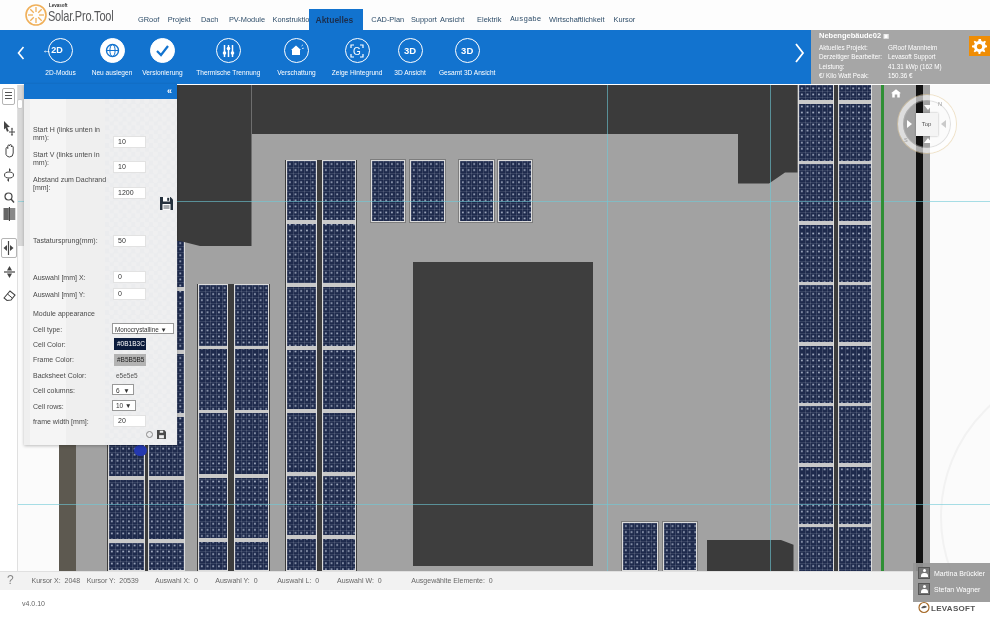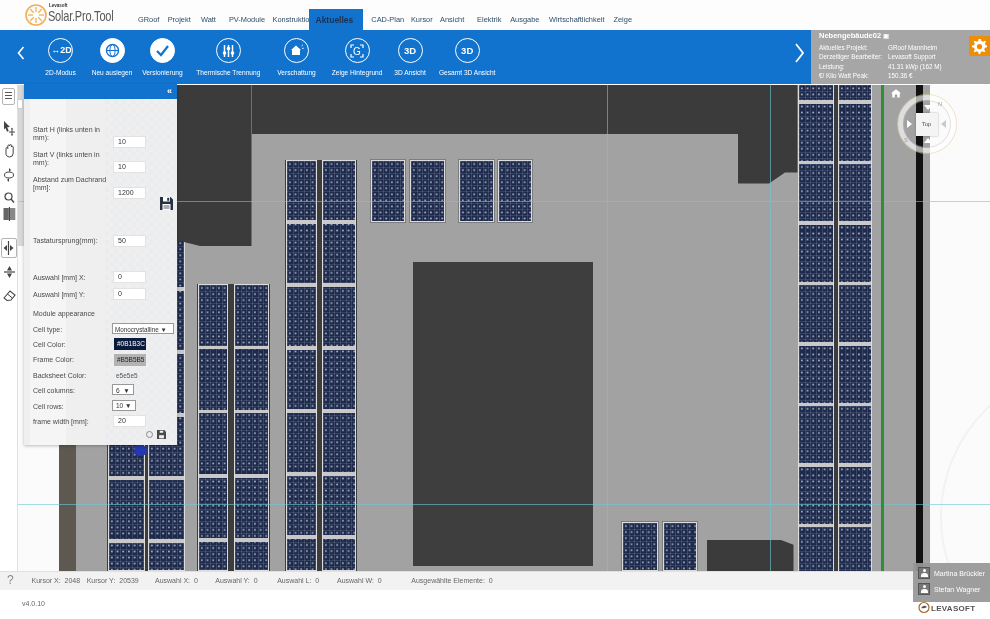--- a/index.html
+++ b/index.html
@@ -128,42 +128,42 @@
       <line x1="5.3" y1="5.3" x2="8.8" y2="8.8"></line>
         <line x1="13.2" y1="13.2" x2="16.7" y2="16.7"></line>
       <line x1="5.3" y1="16.7" x2="8.8" y2="13.2"></line>
         <line x1="13.2" y1="8.8" x2="16.7" y2="5.3"></line>
     </g>
   </svg>
   <div class="abs" style="left:49px;top:2.5px;font-size:4.5px;font-weight:bold;color:#333;">Levasoft</div>
   <div class="abs" style="left:48px;top:8px;font-size:14.5px;color:#58595b;letter-spacing:-0.3px;transform:scaleX(0.76);transform-origin:0 0;white-space:nowrap;">Solar.Pro.Tool</div>
   <div class="menuitem" style="left:138px;">GRoof</div>
   <div class="menuitem" style="left:167.7px;text-align:center;">Projekt</div>
-  <div class="menuitem" style="left:201px;">Watt</div>
+  <div class="menuitem" style="left:201px;">Dach</div>
   <div class="menuitem" style="left:228.9px;">PV-Module</div>
   <div class="menuitem" style="left:272.5px;">Konstruktion</div>
   <div class="abs" id="tab">
       <div id="tabtxt">Aktuelles</div>
     </div>
   <div class="menuitem" style="left:371.3px;">CAD-Plan</div>
-  <div class="menuitem" style="left:410.9px;">Kursor</div>
+  <div class="menuitem" style="left:410.9px;">Support</div>
   <div class="menuitem" style="left:440px;">Ansicht</div>
   <div class="menuitem" style="left:477.1px;">Elektrik</div>
-  <div class="menuitem" style="left:510.2px;">Ausgabe</div>
+  <div class="menuitem" style="left:510.2px;font-family:Liberation Mono, monospace;">Ausgabe</div>
   <div class="menuitem" style="left:549px;">Wirtschaftlichkeit</div>
-  <div class="menuitem" style="left:613.5px;">Zeige</div>
+  <div class="menuitem" style="left:613.5px;">Kursor</div>
 </div>
 
 <div class="abs" id="bluebar">
   <svg class="abs" style="left:17px;top:16px;" width="8" height="14" viewBox="0 0 8 14">
       <polyline points="6.5,1 1.5,7 6.5,13" fill="none" stroke="#fff" stroke-width="1.6"></polyline>
     </svg>
 
   <div class="tbtn" style="left:48px;"></div>
-  <div class="abs" style="left:49px;top:8px;width:25px;height:25px;text-align:center;line-height:25px;font-size:9px;color:#fff;font-weight:bold;">↔2D</div>
+  <div class="abs" style="left:40px;top:8px;width:25px;height:25px;text-align:center;line-height:25px;font-size:9px;color:#fff;font-weight:bold;">↔2D</div>
   <div class="tlbl" style="left:60.5px;">2D-Modus</div>
 
   <div class="tbtn" style="left:99.5px;background:#fff;"></div>
   <svg class="abs" style="left:104.5px;top:13px;" width="15" height="15" viewBox="0 0 15 15">
     <circle cx="7.5" cy="7.5" r="6" fill="none" stroke="#1273cf" stroke-width="1.4"></circle>
     <ellipse cx="7.5" cy="7.5" rx="2.6" ry="6" fill="none" stroke="#1273cf" stroke-width="1"></ellipse>
     <line x1="1.5" y1="7.5" x2="13.5" y2="7.5" stroke="#1273cf" stroke-width="1"></line>
   </svg>
   <div class="tlbl" style="left:112px;">Neu auslegen</div>
 

